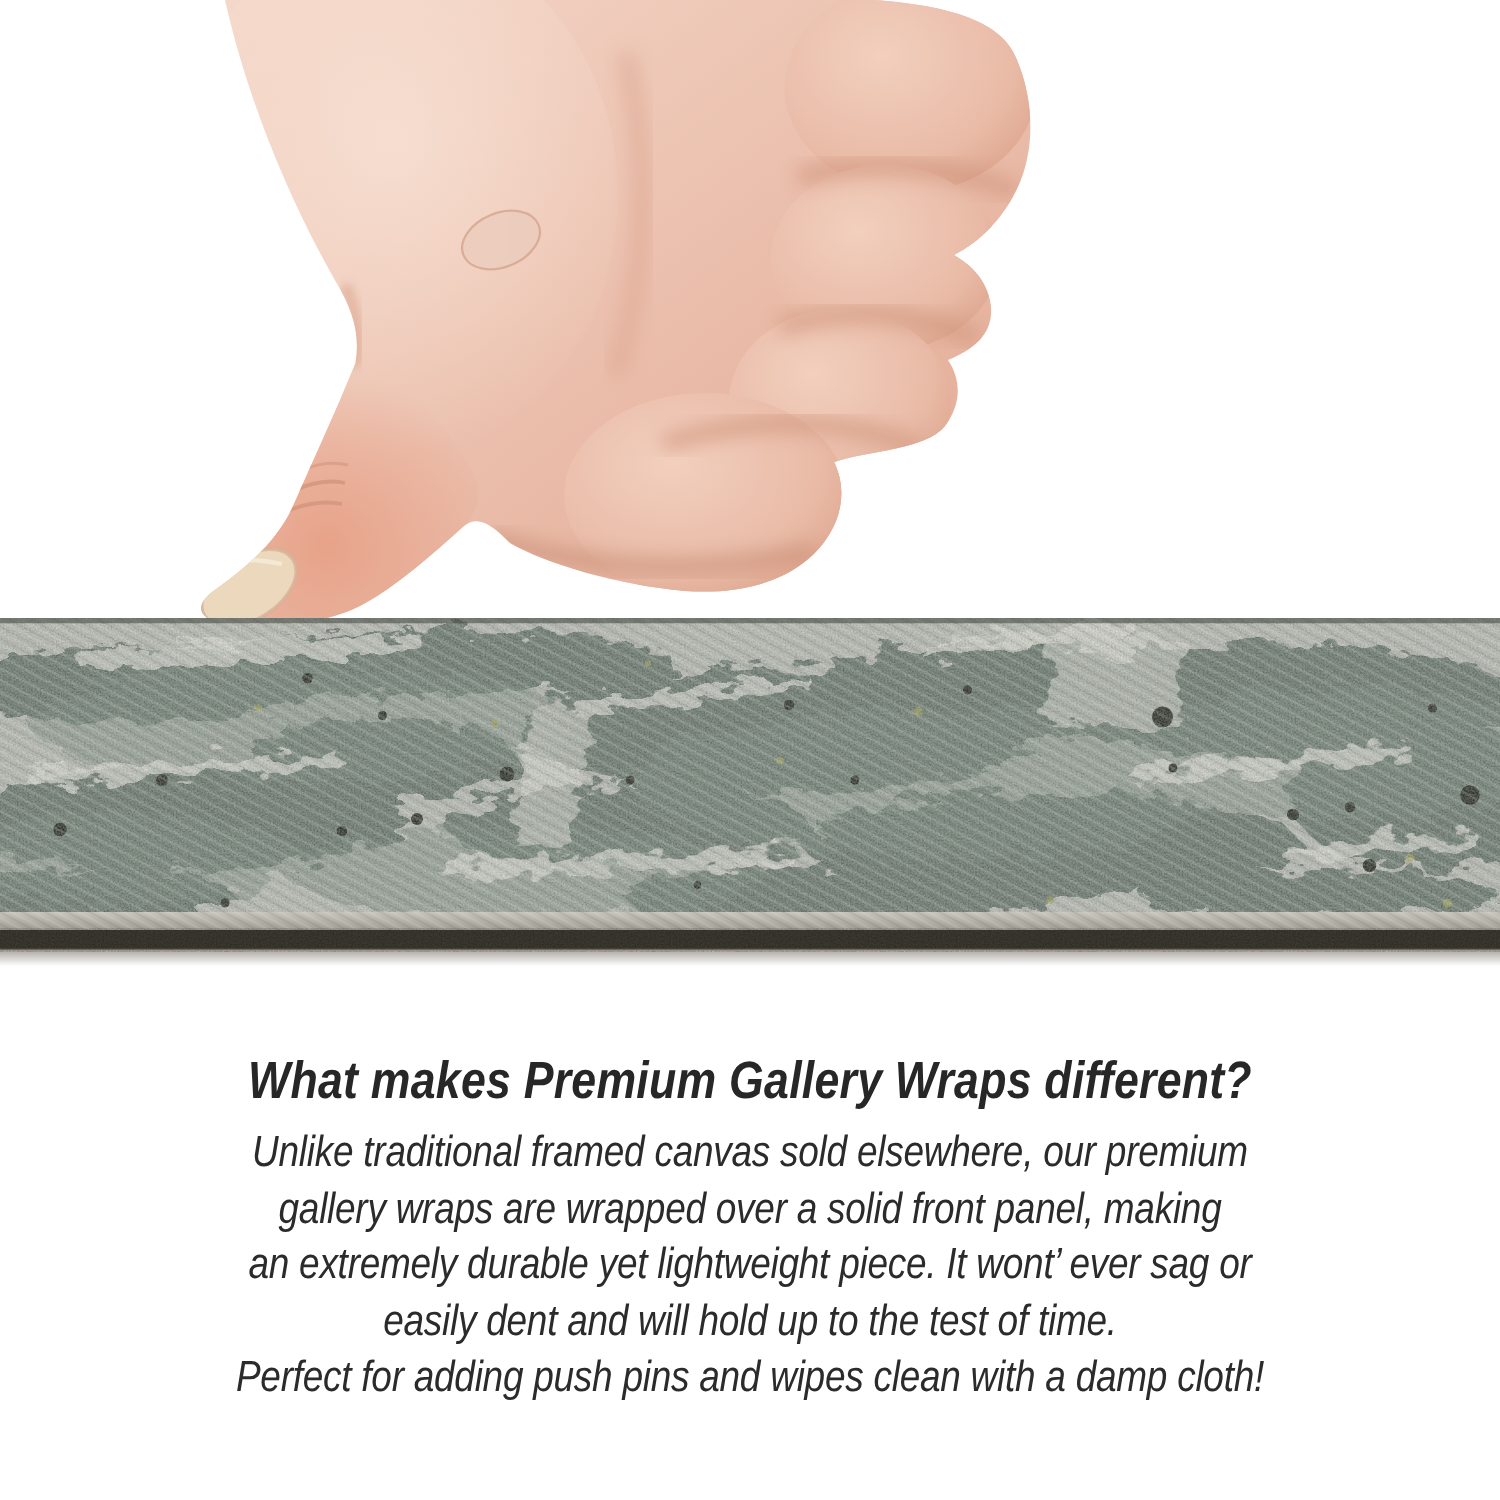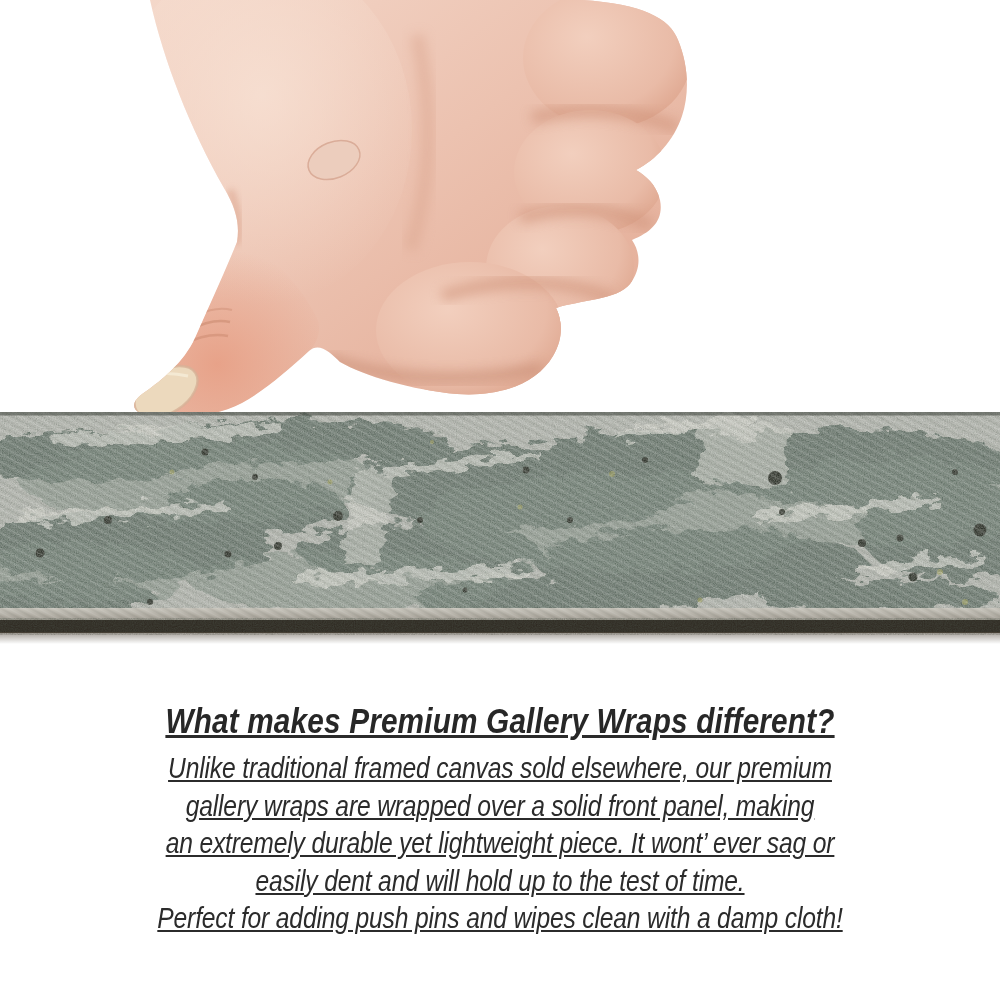--- a/index.html
+++ b/index.html
@@ -6,21 +6,21 @@
   body{
     width:1000px;height:1000px;
     background:#ffffff;
     font-family:"Liberation Sans", sans-serif;
     overflow:hidden;
     position:relative;
   }
   .stage{position:absolute;inset:0;width:1000px;height:1000px;}
   .hand-wrap{position:absolute;left:112px;top:0;width:585px;height:420px;}
   .strip-wrap{position:absolute;left:0;top:412px;width:1000px;height:232px;}
-  .copy{position:absolute;left:0;top:698px;width:1000px;text-align:center;color:#2b2b2b;text-decoration:underline;}
+  .copy{position:absolute;left:0;top:698px;width:1000px;text-align:center;color:#2b2b2b;}
   .copy .headline{
     font-style:italic;font-weight:700;font-size:35px;line-height:46px;
     letter-spacing:.2px;color:#272727;
     transform:scaleX(.85);transform-origin:50% 50%;
     white-space:nowrap;
   }
   .copy .bodylines{margin-top:6px;}
   .copy .bodyline{
     font-style:italic;font-weight:500;font-size:29px;line-height:37.5px;
     letter-spacing:-.2px;color:#2b2b2b;

